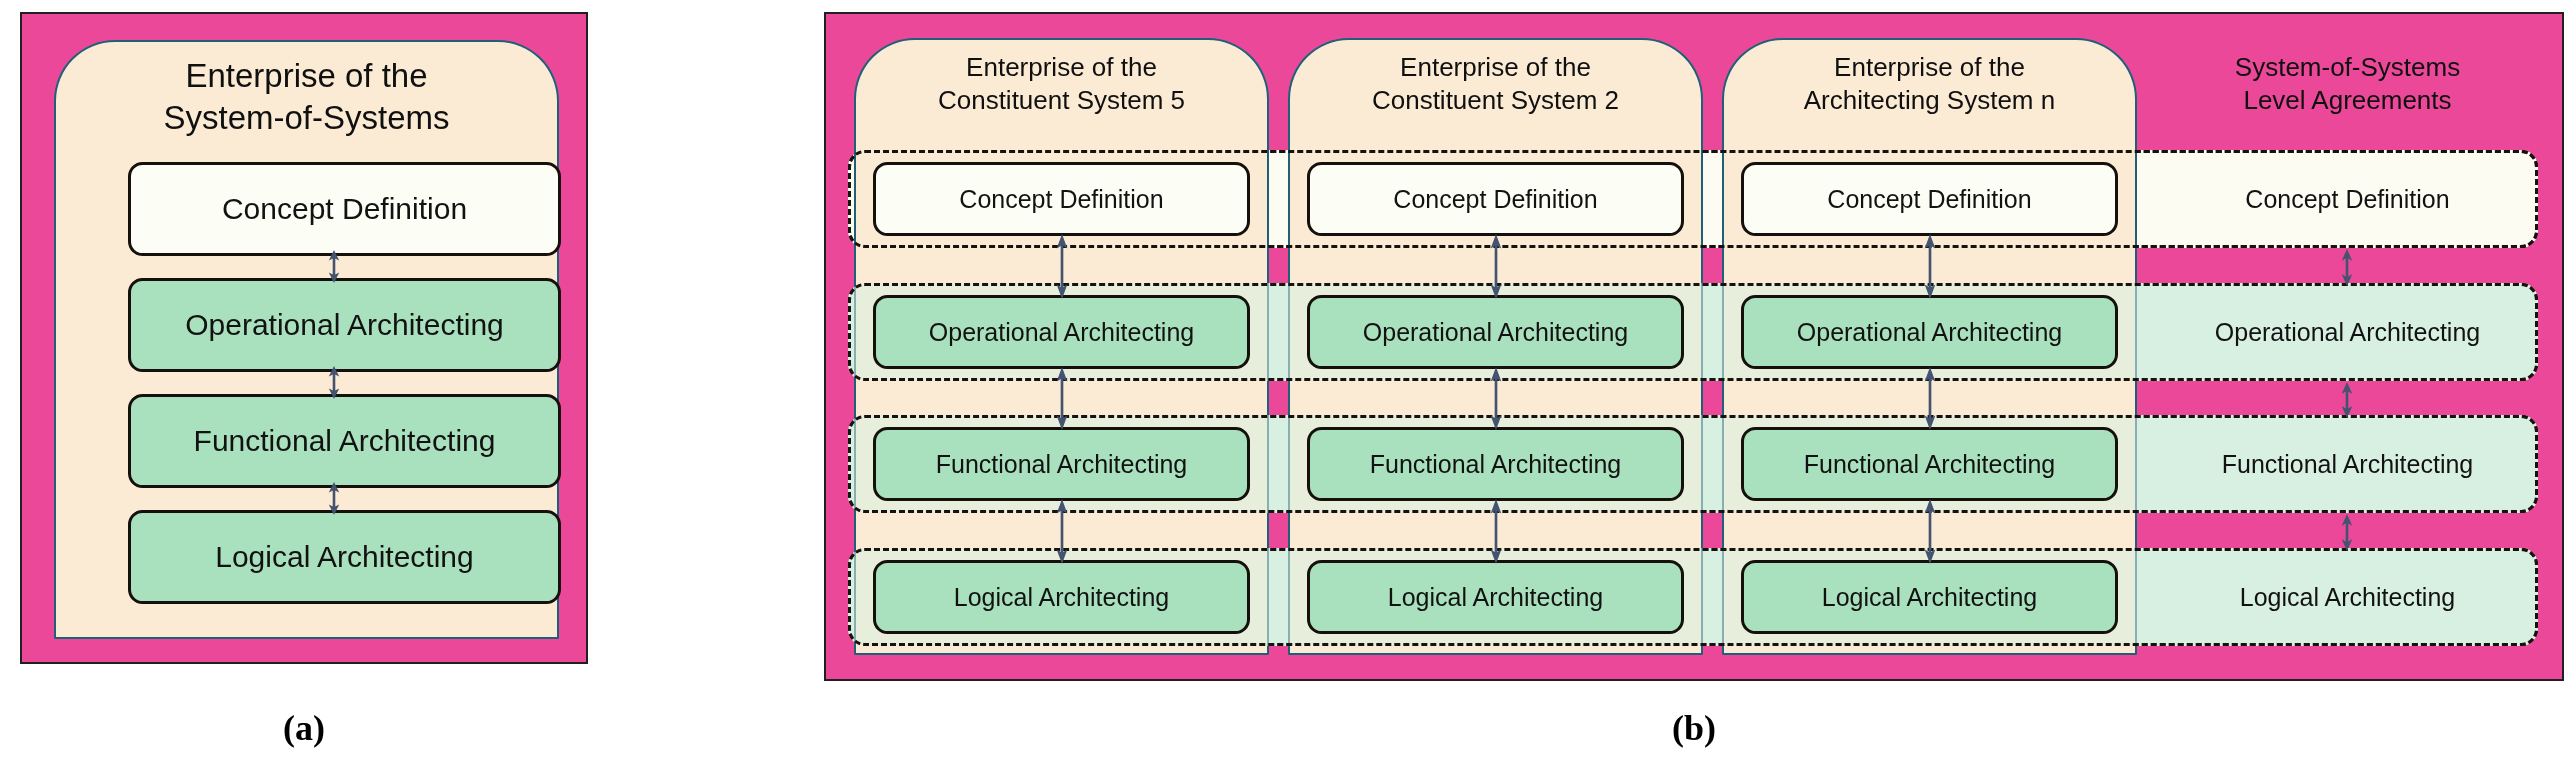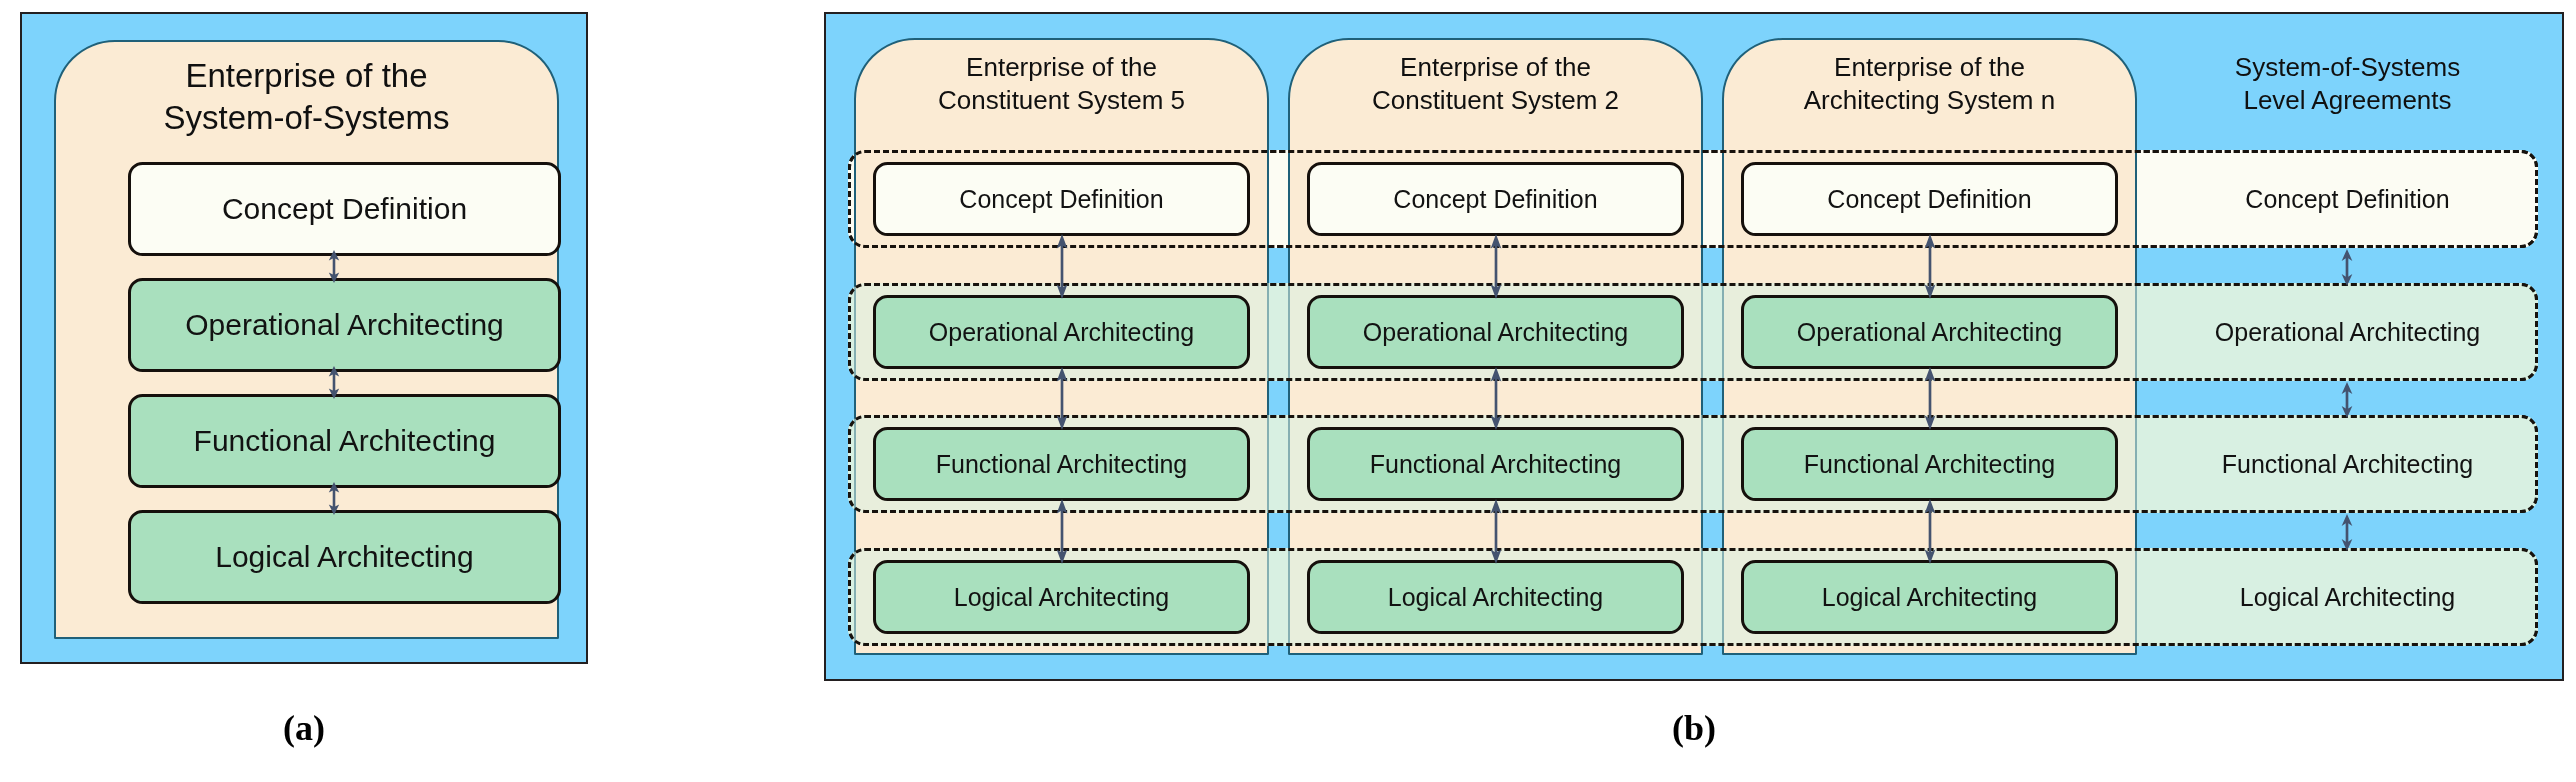--- a/index.html
+++ b/index.html
@@ -8,21 +8,21 @@
     font-family:"Liberation Sans", sans-serif;
     -webkit-font-smoothing:antialiased;
     overflow:hidden;
   }
   #root{position:relative;width:2576px;height:782px;}
 
   
   .panel-frame{
     position:absolute;
     border:2.6px solid #231f20;
-    background:#7dd3fc;
+    background:#ec4899;
     box-sizing:border-box;
   }
   .panel-caption{
     position:absolute;
     font-family:"Liberation Serif", serif;
     font-weight:bold;
     font-size:36px;
     color:#000000;
     text-align:center;
     white-space:nowrap;

